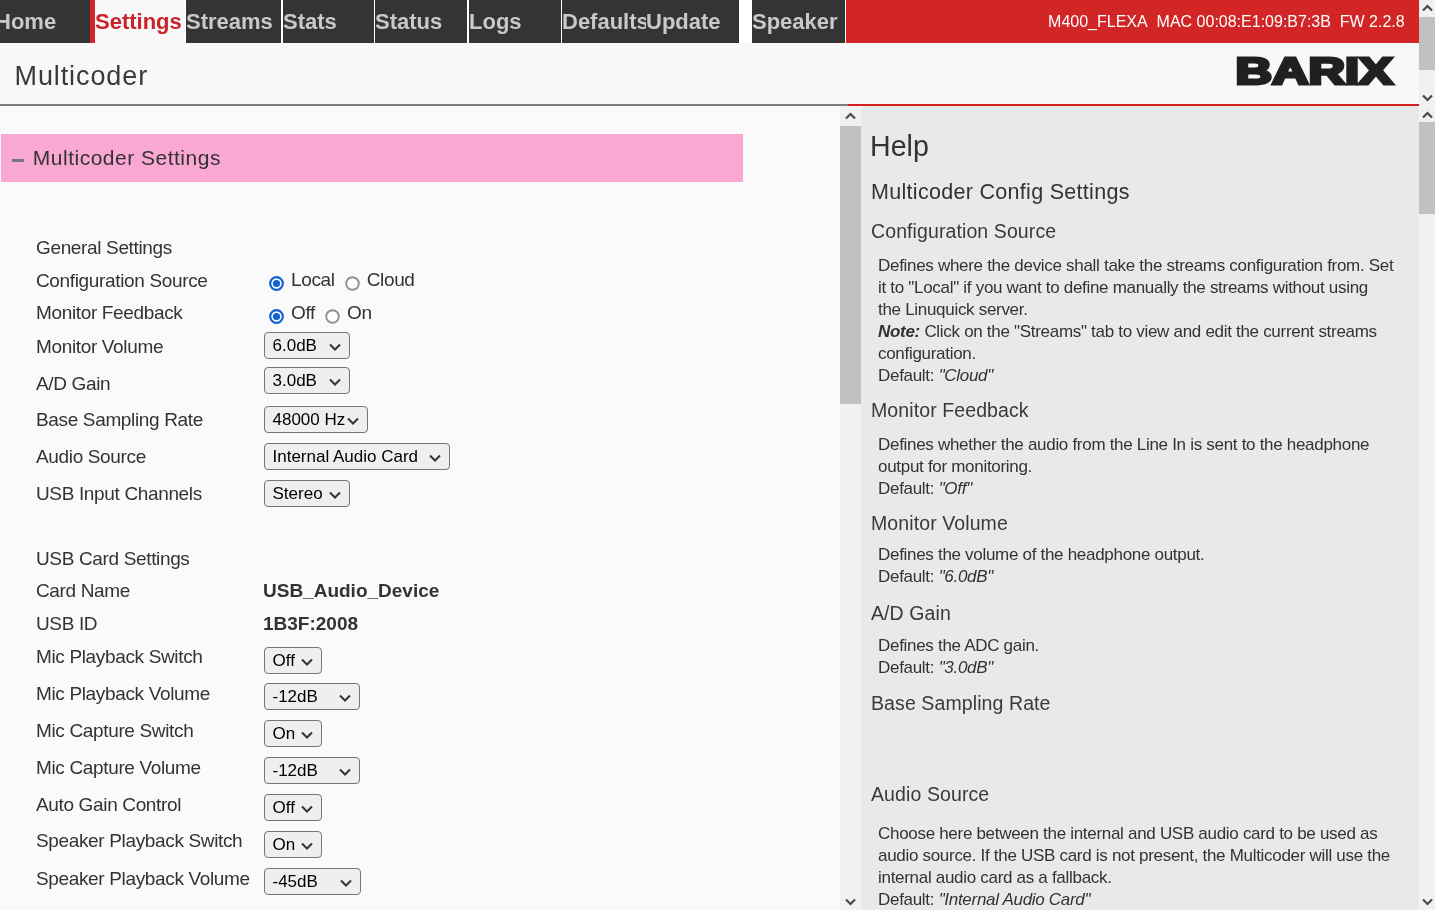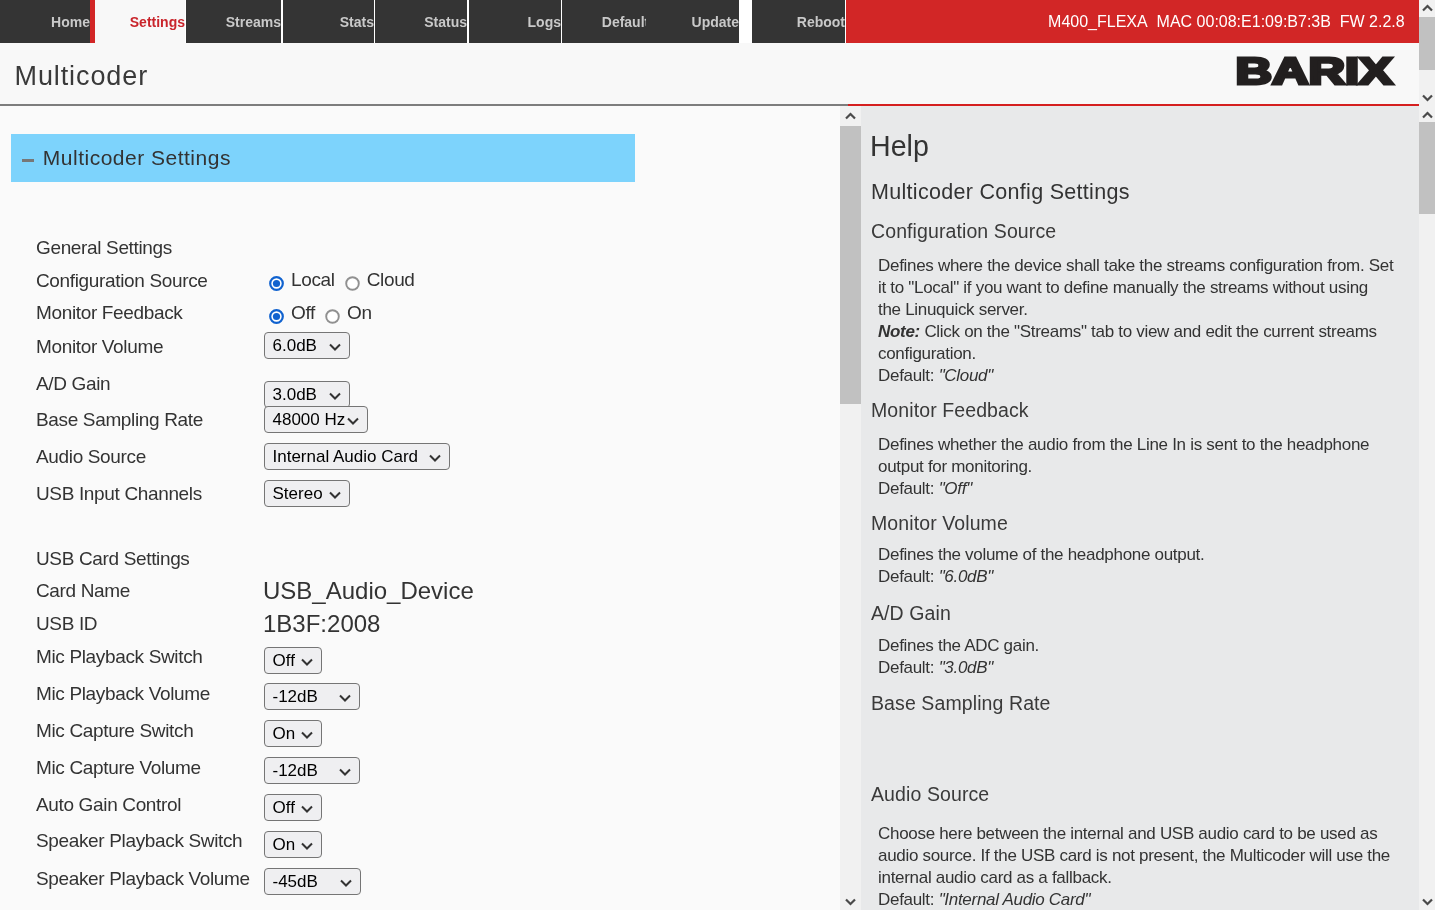--- a/index.html
+++ b/index.html
@@ -2,38 +2,38 @@
 <html><head>
 <meta charset="utf-8">
 <style>
   * { margin:0; padding:0; box-sizing:border-box; }
   html,body { width:1435px; height:910px; overflow:hidden; }
   body { font-family:"Liberation Sans", sans-serif; background:#f8f8f8; position:relative; }
   .abs { position:absolute; }
   
   #nav { position:absolute; left:0; top:0; width:1435px; height:43px; background:#fff; }
   .tab { position:absolute; top:0; height:43px; background:#343434; color:#c9c9c9;
-         font-size:14px; font-weight:bold; text-align:right; line-height:44px; }
+         font-size:22px; font-weight:bold; text-align:left; line-height:44px; }
   #redbar { position:absolute; left:846px; top:0; width:573px; height:43px; background:#d22626; }
   #devinfo { position:absolute; top:0; right:30.3px; height:43px; line-height:44px; color:#fff;
              font-size:16px;text-align:right; }
   
   #titlebar { position:absolute; left:0; top:43px; width:1435px; height:61px; background:#f8f8f8; }
   #pagetitle { position:absolute; left:14.5px; top:61.4px; font-size:27px; letter-spacing:0.9px; line-height:31px; color:#3a3a3a; }
   
   #sep-gray { position:absolute; left:0; top:103.5px; width:848px; height:2px; background:#7d7d7d; }
   #sep-red  { position:absolute; left:848px; top:103.5px; width:587px; height:2px; background:#d51f1f; }
   
   #leftpane { position:absolute; left:0; top:105.5px; width:840px; height:804.5px; background:#fafafa; }
-  #secbar { position:absolute; left:11px; top:28.5px; width:624px; height:48px; background:#7dd3fc;
+  #secbar { position:absolute; left:1px; top:28.5px; width:742px; height:48px; background:#f9a8d4;
             font-size:21px; letter-spacing:0.5px; color:#333; }
   #secbar .minus { position:absolute; display:block; left:11px; top:25.2px; width:12px; height:2.6px; background:#777; }
   #secbar .t { position:absolute; left:31.8px; top:12.4px; line-height:24px; }
   .lbl { position:absolute; left:36px; font-size:19px; letter-spacing:-0.35px; line-height:22px; color:#333; white-space:nowrap; }
-  .val { position:absolute; left:263px; font-size:24px; line-height:22px; color:#333; white-space:nowrap; }
+  .val { position:absolute; left:263px; font-size:19px; line-height:22px; color:#333; white-space:nowrap;font-weight:bold; }
   .sel { position:absolute; left:263.5px; height:27px; background:#efeff1; border:1px solid #757575;
          border-radius:4px; font-size:17px; color:#000; padding-left:8px; line-height:25px; }
   .sel svg { position:absolute; right:8px; top:10px; }
   .radio { flex:0 0 15px; margin-right:7px; height:15px; }
   .rgroup { position:absolute; left:269px; height:22px; display:flex; align-items:center;
             font-size:19px; letter-spacing:-0.35px; color:#333; white-space:nowrap; }
   .rgroup label { display:flex; align-items:flex-end; margin-right:10px; }
   
   .sb { position:absolute; background:#f1f1f1; }
   .sb .btn { position:absolute; left:0; width:100%; background:#f1f1f1; }
@@ -51,21 +51,21 @@
 <div id="nav"></div>
 <div id="redbar"></div>
 <div class="tab" style="left:0;width:90px;text-indent:-5px">Home</div>
 <div class="tab" style="left:90px;width:95px;background:#f8f8f8;color:#c9242b;border-left:5px solid #d22626">Settings</div>
 <div class="tab" style="left:186px;width:95px">Streams</div>
 <div class="tab" style="left:283px;width:91px">Stats</div>
 <div class="tab" style="left:375px;width:92px">Status</div>
 <div class="tab" style="left:469px;width:92px">Logs</div>
 <div class="tab" style="left:562px;width:95px">Defaults</div>
 <div class="tab" style="left:646px;width:93px">Update</div>
-<div class="tab" style="left:752px;width:93px">Reboot</div>
+<div class="tab" style="left:752px;width:93px">Speaker</div>
 <div id="devinfo">M400_FLEXA&nbsp; MAC 00:08:E1:09:B7:3B&nbsp; FW 2.2.8</div>
 
 <div id="titlebar"></div>
 <div id="pagetitle">Multicoder</div>
 <svg id="barixlogo" class="abs" style="left:1233.5px;top:54.5px" width="162" height="33" viewBox="0 0 162 33">
   <text x="1.1" y="29.2" font-family="Liberation Sans" font-weight="bold" font-size="36" transform="scale(1.405,1)" fill="#221f1f" stroke="#221f1f" stroke-width="3" stroke-linejoin="miter">BARIX</text>
 </svg>
 <div id="sep-gray"></div>
 <div id="sep-red"></div>
 
@@ -93,21 +93,21 @@
         </svg> Off</label>
       <label><svg class="radio" width="15" height="15">
           <circle cx="7.5" cy="7.5" r="6.3" fill="#fff" stroke="#909090" stroke-width="1.9"></circle>
         </svg> On</label>
     </div>
   <div class="lbl" style="top:230px">Monitor Volume</div>
   <div class="sel" style="top:226.5px;width:86px">6.0dB<svg width="12" height="8" viewBox="0 0 12 8">
         <polyline points="1,1.5 6,6.5 11,1.5" stroke="#333" stroke-width="2" fill="none"></polyline>
       </svg></div>
   <div class="lbl" style="top:267.1px">A/D Gain</div>
-  <div class="sel" style="top:275px;width:86px">3.0dB<svg width="12" height="8" viewBox="0 0 12 8">
+  <div class="sel" style="top:261px;width:86px">3.0dB<svg width="12" height="8" viewBox="0 0 12 8">
         <polyline points="1,1.5 6,6.5 11,1.5" stroke="#333" stroke-width="2" fill="none"></polyline>
       </svg></div>
   <div class="lbl" style="top:303.1px">Base Sampling Rate</div>
   <div class="sel" style="top:300px;width:104px">48000 Hz<svg width="12" height="8" viewBox="0 0 12 8">
         <polyline points="1,1.5 6,6.5 11,1.5" stroke="#333" stroke-width="2" fill="none"></polyline>
       </svg></div>
   <div class="lbl" style="top:340.3px">Audio Source</div>
   <div class="sel" style="top:337px;width:186px">Internal Audio Card<svg width="12" height="8" viewBox="0 0 12 8">
         <polyline points="1,1.5 6,6.5 11,1.5" stroke="#333" stroke-width="2" fill="none"></polyline>
       </svg></div>

